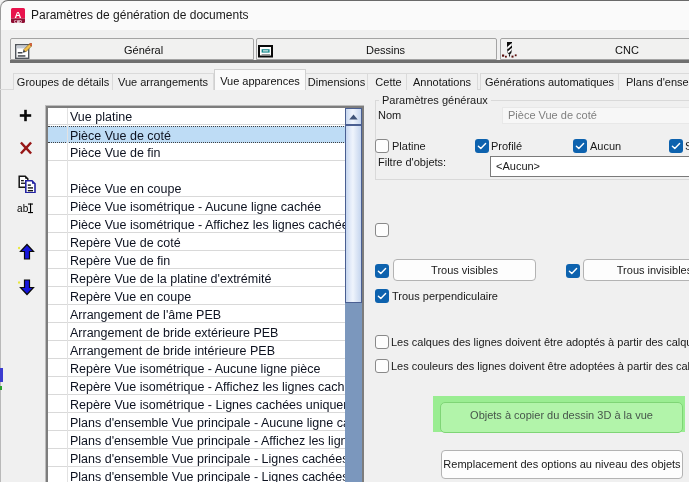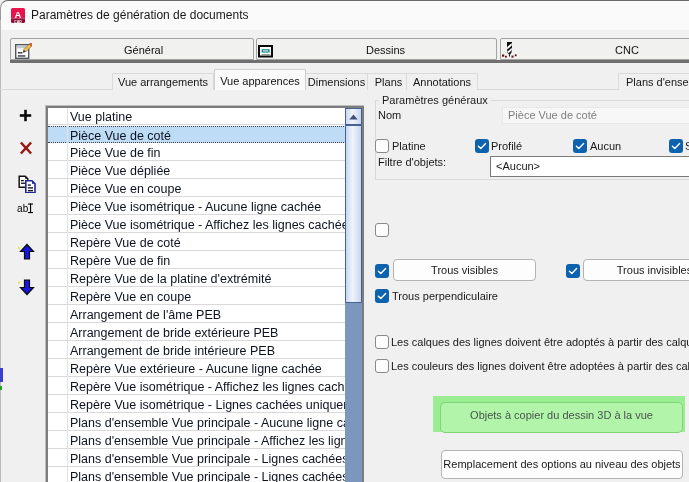--- a/index.html
+++ b/index.html
@@ -81,24 +81,26 @@
     <path d="M7.2 6 L11.8 2 L11.8 4.6 L7.2 8.6 Z" fill="#fff"></path>
     <path d="M7.6 10.5 L11.8 6.8 L11.8 9 L8.6 12.3 Z" fill="#fff"></path>
     <rect x="2" y="13.5" width="2.2" height="2.2" fill="#5a1210"></rect>
     <rect x="5" y="14.8" width="1.8" height="1.8" fill="#5a1210"></rect>
     <rect x="11.5" y="14.6" width="2" height="2" fill="#5a1210"></rect>
     <rect x="14.8" y="13.4" width="1.8" height="1.8" fill="#5a1210"></rect>
     <path d="M8.8 13.8 L10.2 13.8 L9.5 16.5 Z" fill="#0b0b0b"></path>
   </svg>
 
   <div class="abs" id="stabline"></div>
+  <div class="abs stab" style="left:13px;width:100px;">Groupes de détails</div>
   <div class="abs stab" style="left:112px;width:102px;">Vue arrangements</div>
   <div class="abs stab" style="left:305px;width:63px;">Dimensions</div>
-  <div class="abs stab" style="left:367px;width:43px;">Plans</div>
+  <div class="abs stab" style="left:367px;width:43px;">Cette</div>
   <div class="abs stab" style="left:406px;width:72px;">Annotations</div>
+  <div class="abs stab" style="left:480px;width:139px;">Générations automatiques</div>
   <div class="abs stab" style="left:618px;width:160px;text-align:left;padding-left:7px;">Plans d'ensemble Vue</div>
   <div class="abs" id="stabsel">Vue apparences</div>
 
   <svg class="abs" style="left:19px;top:109px" width="13" height="13" viewBox="0 0 13 13">
     <rect x="5.2" y="0.8" width="2.6" height="11.4" fill="#0a0a0a"></rect>
     <rect x="0.8" y="5.2" width="11.4" height="2.6" fill="#0a0a0a"></rect>
   </svg>
   <svg class="abs" style="left:19px;top:141px" width="14" height="14" viewBox="0 0 14 14">
     <path d="M1 2.2 L2.8 0.8 L7 5.2 L11.2 0.8 L13 2.2 L8.7 7 L13 11.8 L11.2 13.2 L7 8.8 L2.8 13.2 L1 11.8 L5.3 7 Z" fill="#971616"></path>
   </svg>
@@ -134,23 +136,20 @@
   <div class="abs" id="listinner">
 <div class="row" style="top:0px;">
         <span class="rowtxt">Vue platine</span>
       </div>
 <div class="row selrow" style="top:18px;">
         <span class="rowtxt">Pièce Vue de coté</span>
       </div>
 <div class="row" style="top:36px;">
         <span class="rowtxt">Pièce Vue de fin</span>
       </div>
-<div class="row" style="top:54px;">
-        <span class="rowtxt">Pièce Vue dépliée</span>
-      </div>
 <div class="row" style="top:72px;">
         <span class="rowtxt">Pièce Vue en coupe</span>
       </div>
 <div class="row" style="top:90px;">
         <span class="rowtxt">Pièce Vue isométrique - Aucune ligne cachée</span>
       </div>
 <div class="row" style="top:108px;">
         <span class="rowtxt">Pièce Vue isométrique - Affichez les lignes cachées</span>
       </div>
 <div class="row" style="top:126px;">
@@ -168,21 +167,21 @@
 <div class="row" style="top:198px;">
         <span class="rowtxt">Arrangement de l'âme PEB</span>
       </div>
 <div class="row" style="top:216px;">
         <span class="rowtxt">Arrangement de bride extérieure PEB</span>
       </div>
 <div class="row" style="top:234px;">
         <span class="rowtxt">Arrangement de bride intérieure PEB</span>
       </div>
 <div class="row" style="top:252px;">
-        <span class="rowtxt">Repère Vue extérieure - Aucune ligne cachée</span>
+        <span class="rowtxt">Repère Vue isométrique - Aucune ligne pièce</span>
       </div>
 <div class="row" style="top:270px;">
         <span class="rowtxt">Repère Vue isométrique - Affichez les lignes cachées</span>
       </div>
 <div class="row" style="top:288px;">
         <span class="rowtxt">Repère Vue isométrique - Lignes cachées uniquement</span>
       </div>
 <div class="row" style="top:306px;">
         <span class="rowtxt">Plans d'ensemble Vue principale - Aucune ligne cachée</span>
       </div>

